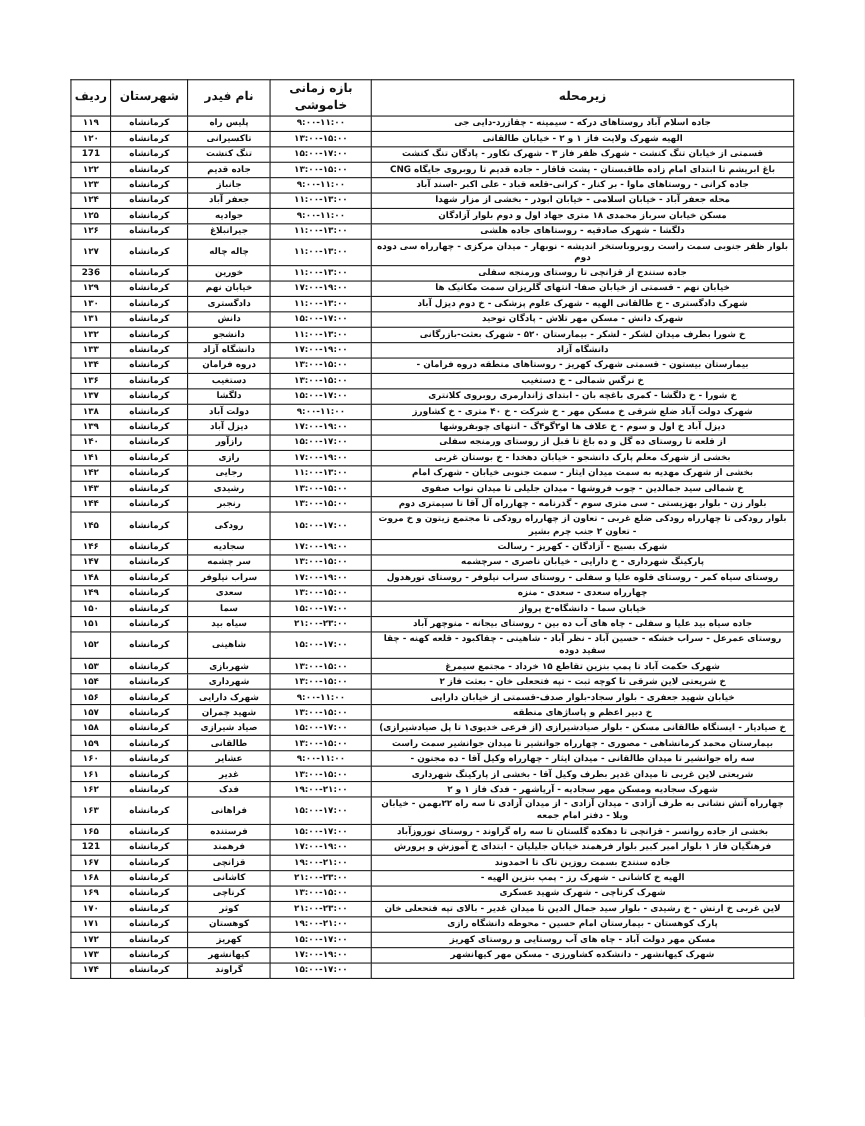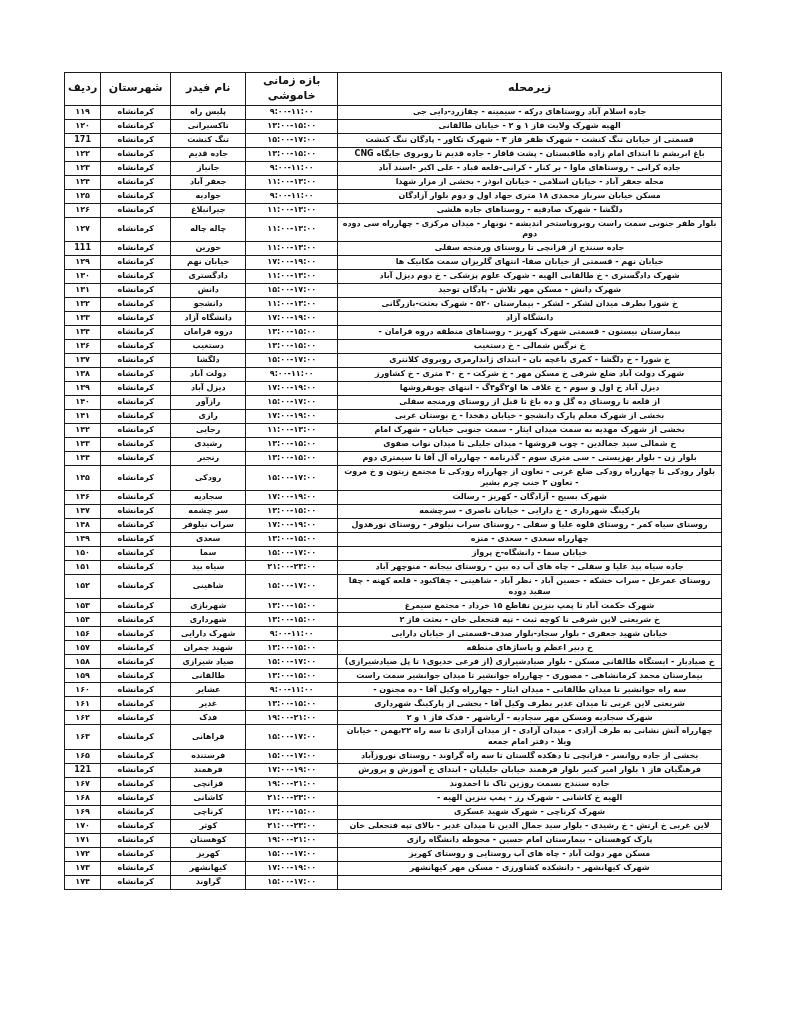--- a/index.html
+++ b/index.html
@@ -124,21 +124,21 @@
           <td class="cell-time">۱۱:۰۰-۱۳:۰۰</td>
           <td class="cell-feeder">چاله چاله</td>
           <td class="cell-county">کرمانشاه</td>
           <td class="cell-rownum">۱۲۷</td>
         </tr>
         <tr>
           <td class="cell-area">جاده سنندج از قزانچی تا روستای ورمنجه سفلی</td>
           <td class="cell-time">۱۱:۰۰-۱۳:۰۰</td>
           <td class="cell-feeder">خورین</td>
           <td class="cell-county">کرمانشاه</td>
-          <td class="cell-rownum">111</td>
+          <td class="cell-rownum">236</td>
         </tr>
         <tr>
           <td class="cell-area">خیابان نهم - قسمتی از خیابان صفا- انتهای گلریزان سمت مکانیک ها</td>
           <td class="cell-time">۱۷:۰۰-۱۹:۰۰</td>
           <td class="cell-feeder">خیابان نهم</td>
           <td class="cell-county">کرمانشاه</td>
           <td class="cell-rownum">۱۲۹</td>
         </tr>
         <tr>
           <td class="cell-area">شهرک دادگستری - خ طالقانی الهیه - شهرک علوم پزشکی - خ دوم دیزل آباد</td>

